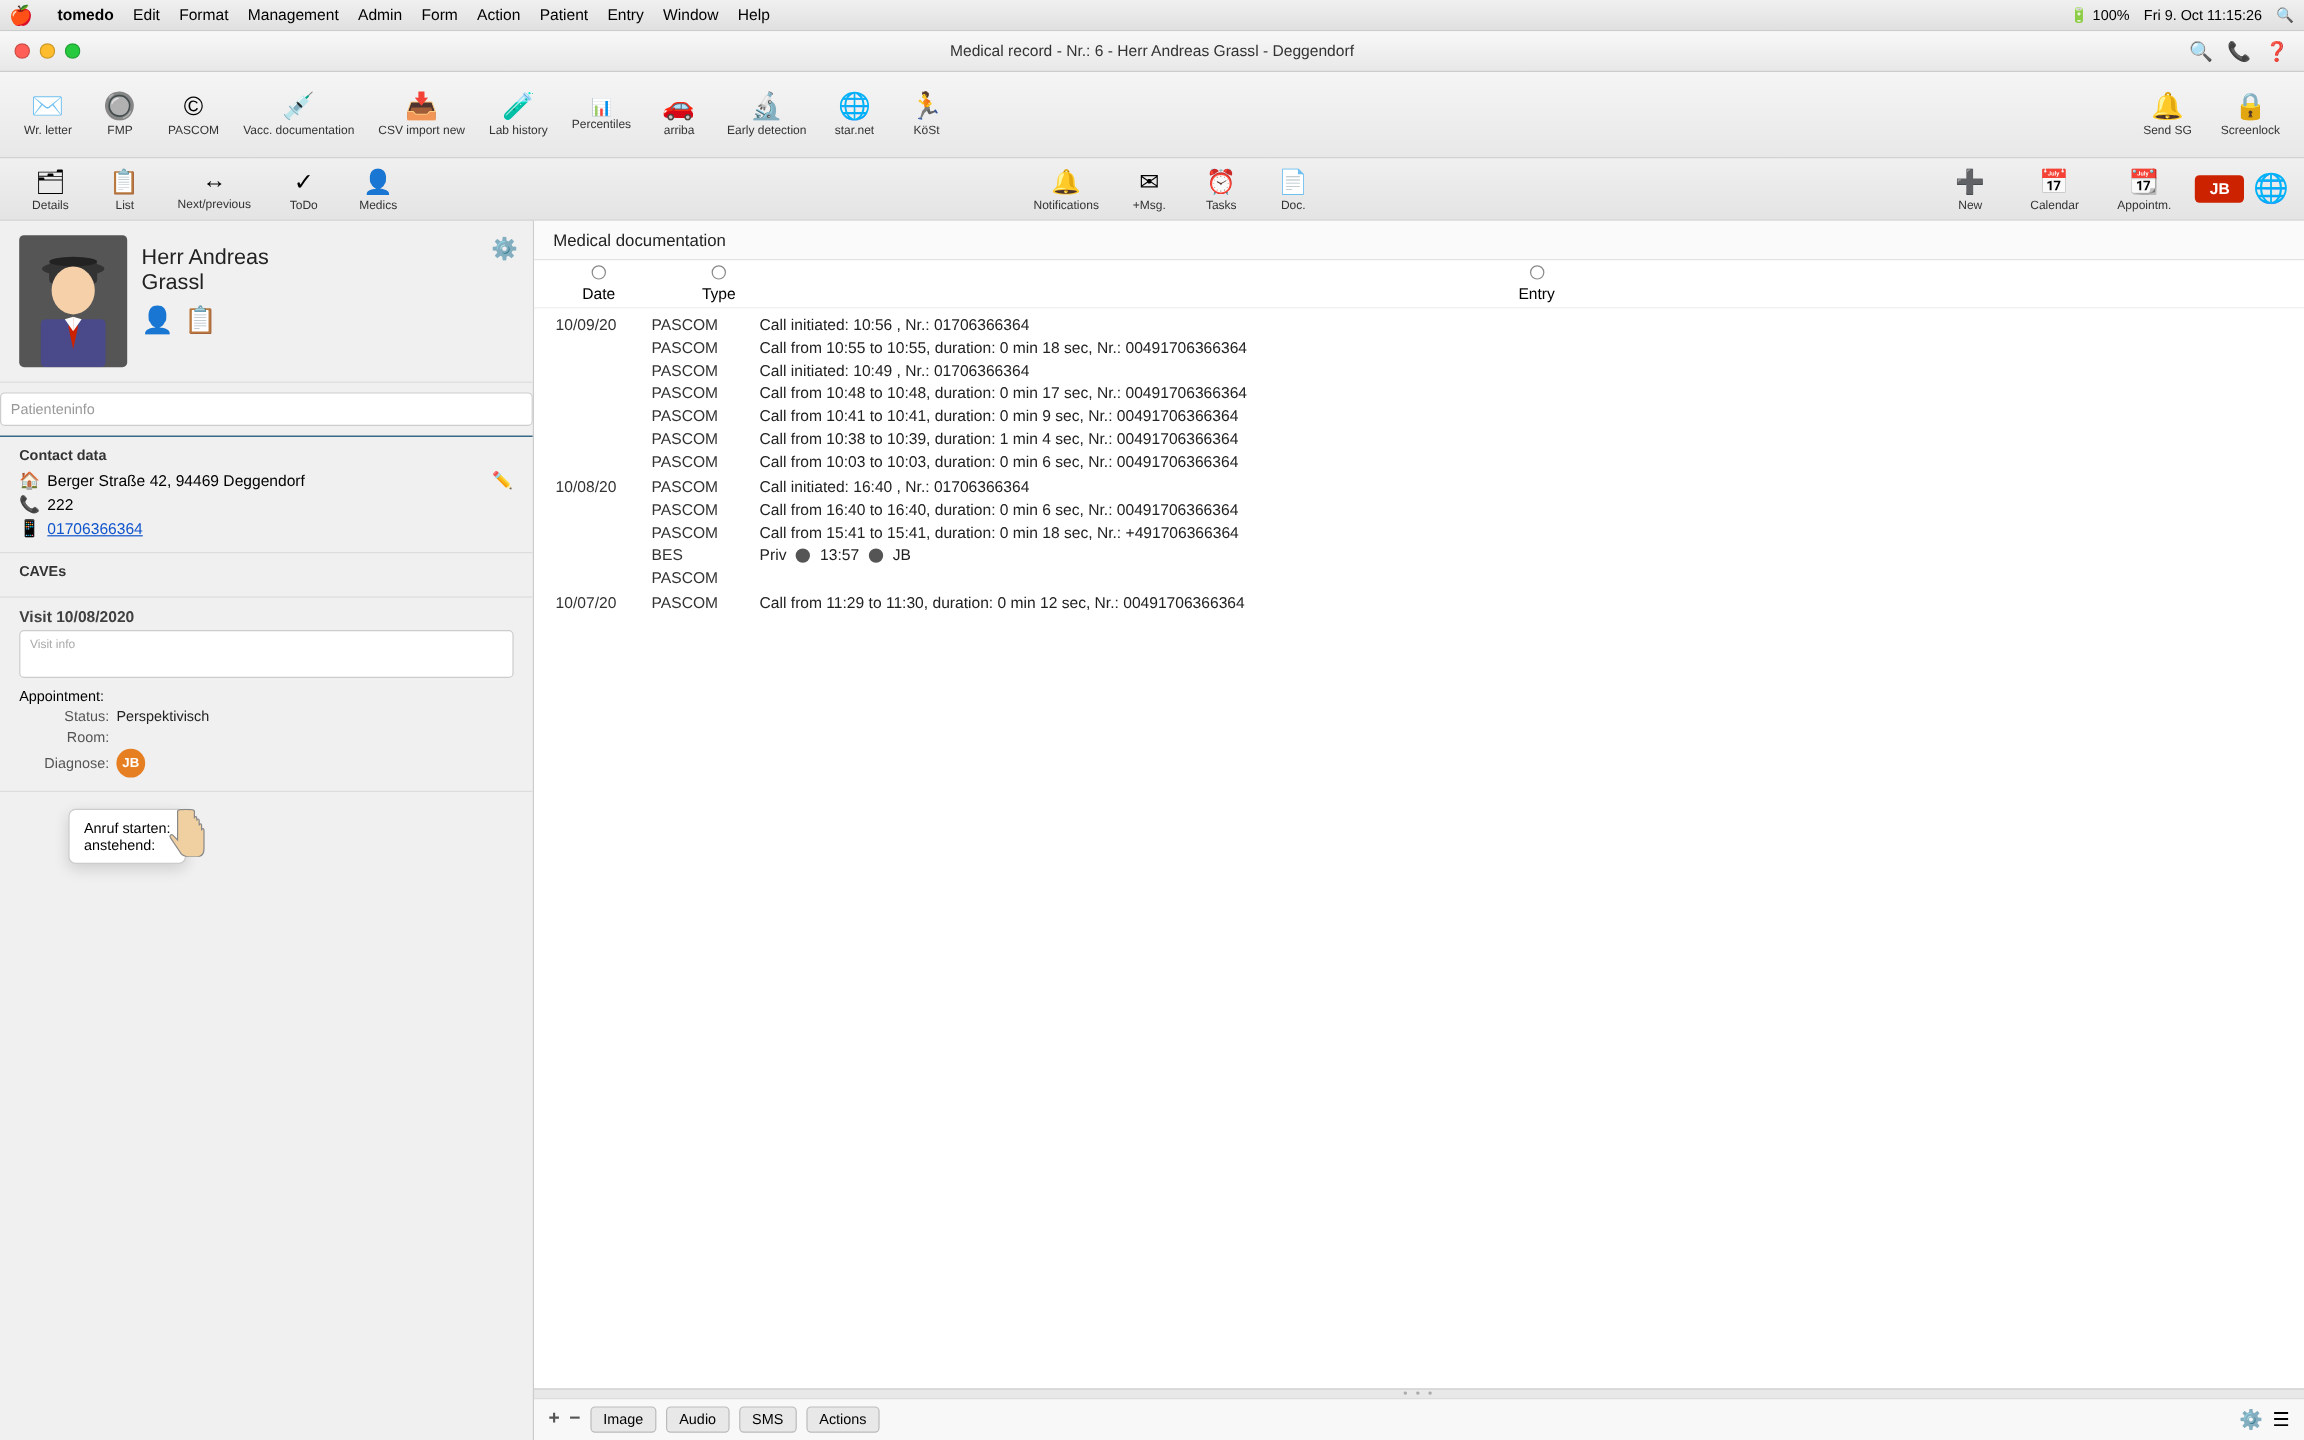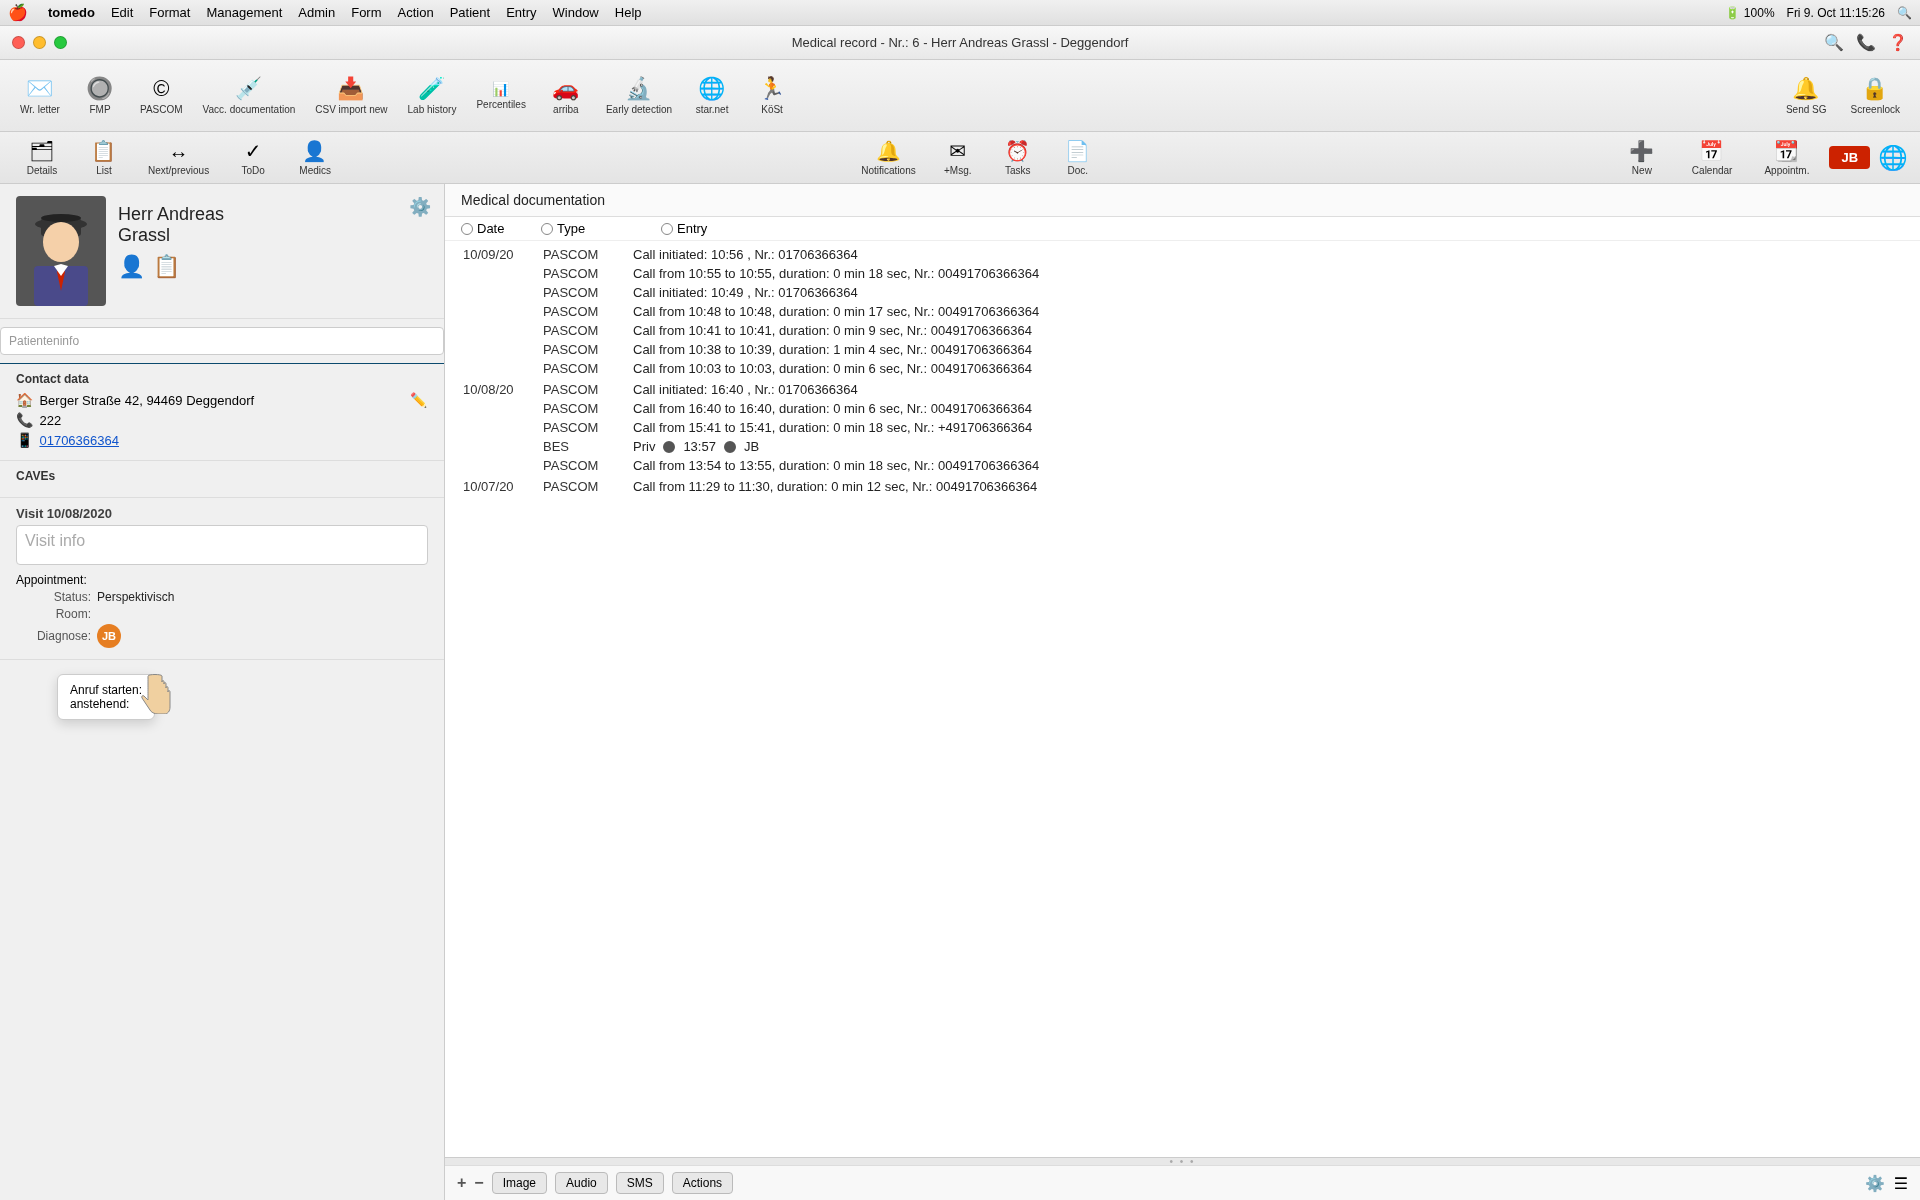--- a/index.html
+++ b/index.html
@@ -196,21 +196,21 @@
       padding: 8px 16px;
       border-bottom: 1px solid #ddd;
     }
     .visit-title { font-size: 13px; font-weight: 600; color: #404040; margin-bottom: 4px; }
     .visit-info-box {
       background: white;
       border: 1px solid #ccc;
       border-radius: 4px;
       padding: 6px 8px;
       min-height: 40px;
-      font-size: 16px;
+      font-size: 10px;
       margin-bottom: 8px;
     }
     .appointment-section { padding: 0; }
     .appt-row { display: flex; gap: 6px; font-size: 12px; margin-bottom: 3px; align-items: center; }
     .appt-key { text-align: right; min-width: 75px; color: #555; }
     .appt-val { color: #222; }
     .jb-circle {
       background: #e67e22;
       color: white;
       font-size: 11px;
@@ -242,21 +242,21 @@
       display: flex;
       align-items: center;
       padding: 4px 16px;
       background: white;
       border-bottom: 1px solid #eee;
       gap: 0;
     }
     .col-date { width: 80px; font-weight: 500; }
     .col-type { width: 120px; font-weight: 500; }
     .col-entry { flex: 1; font-weight: 500; }
-    .col-radio { display: flex; align-items: center; gap: 4px; margin-right: 4px; }
+    .col-radio { display: flex; align-items: center; gap: 4px; margin-right: 4px; flex-direction: column; }
     .radio-circle {
       width: 12px;
       height: 12px;
       border-radius: 50%;
       border: 1px solid #888;
       display: inline-block;
     }
 
     .doc-table-rows {
       flex: 1;
@@ -716,21 +716,20 @@
               <span class="radio-filled"></span>
               13:57
               <span class="radio-filled"></span>
               JB
             </span>
           </span>
         </div>
         <div class="doc-row">
           <span class="doc-date-empty"></span>
           <span class="doc-type">PASCOM</span>
-          <span class="doc-entry">Call from 13:54 to 13:55, duration: 0 min 18 sec, Nr.: 00491706366364</span>
         </div>
       </div>
 
       <div class="doc-group">
         <div class="doc-row">
           <span class="doc-date">10/07/20</span>
           <span class="doc-type">PASCOM</span>
           <span class="doc-entry">Call from 11:29 to 11:30, duration: 0 min 12 sec, Nr.: 00491706366364</span>
         </div>
       </div>

